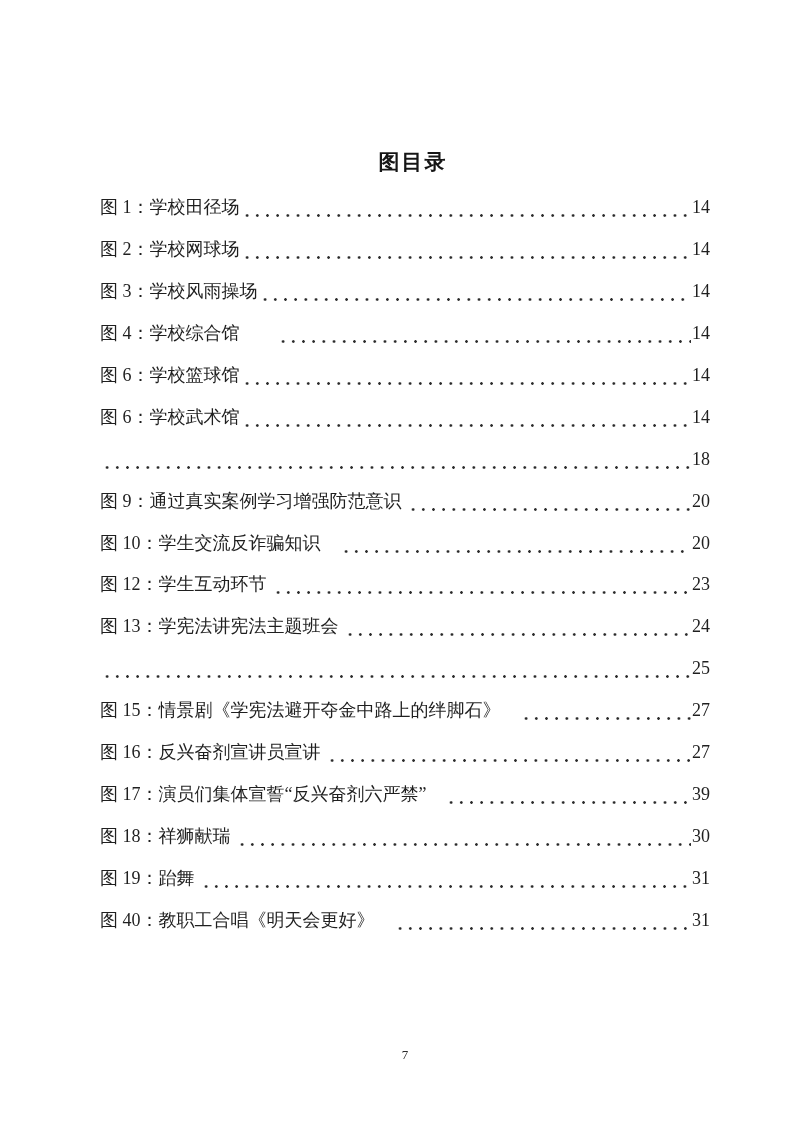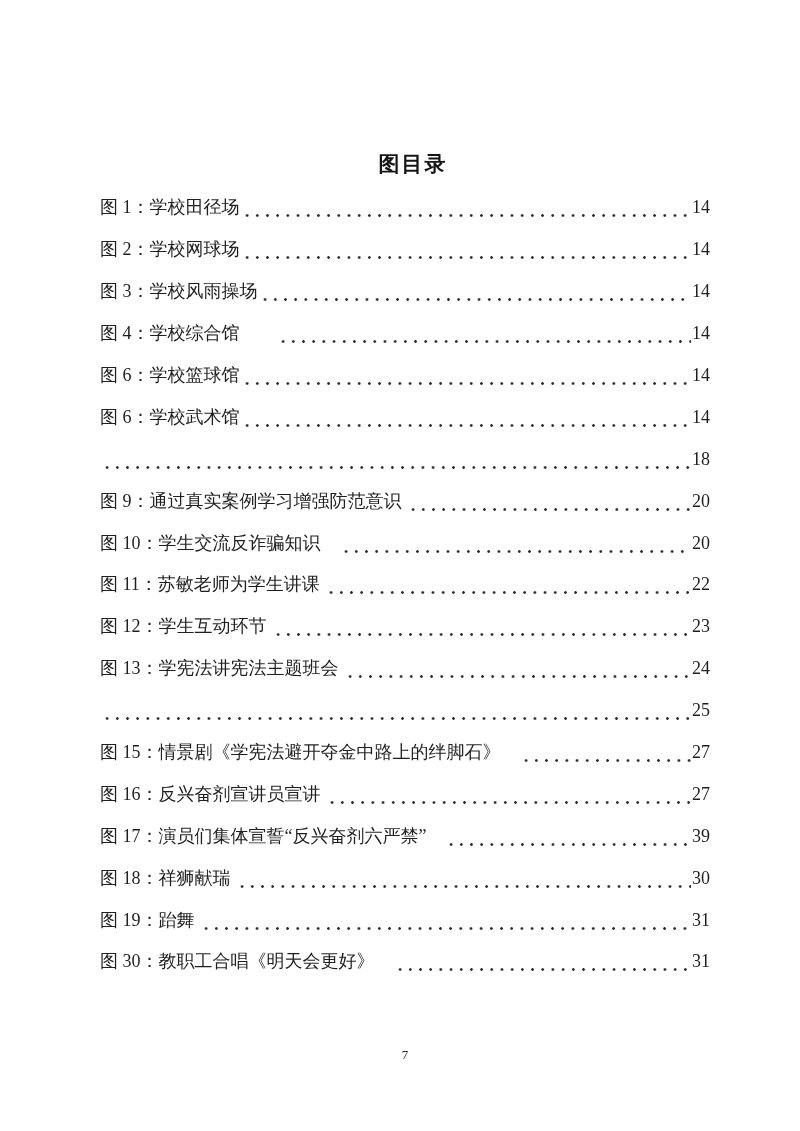--- a/index.html
+++ b/index.html
@@ -20,21 +20,21 @@
     inset: 0;
     background: #ffffff;
   }
   .doc-title {
     position: absolute;
     top: 151px;
     left: 100px;
     width: 626px;
     margin: 0;
     text-align: center;
-    font-family: Liberation Serif, serif;
+    font-family: Liberation Mono, monospace;
     font-weight: bold;
     font-size: 21px;
     line-height: 26px;
     letter-spacing: 2px;
     color: #151515;
   }
   .toc {
     position: absolute;
     top: 187px;
     left: 100px;
@@ -132,25 +132,20 @@
     <span class="dots"></span>
     <span class="pagenum">20</span>
   </div>
 
   <div class="row">
     <span class="label">图 10：学生交流反诈骗知识　</span>
     <span class="dots"></span>
     <span class="pagenum">20</span>
   </div>
 
-  <div class="row">
-    <span class="label">图 11：苏敏老师为学生讲课 </span>
-    <span class="dots"></span>
-    <span class="pagenum">22</span>
-  </div>
 
   <div class="row">
     <span class="label">图 12：学生互动环节 </span>
     <span class="dots"></span>
     <span class="pagenum">23</span>
   </div>
 
   <div class="row">
     <span class="label">图 13：学宪法讲宪法主题班会 </span>
     <span class="dots"></span>
@@ -186,20 +181,20 @@
     <span class="pagenum">30</span>
   </div>
 
   <div class="row">
     <span class="label">图 19：跆舞 </span>
     <span class="dots"></span>
     <span class="pagenum">31</span>
   </div>
 
   <div class="row">
-    <span class="label">图 30：教职工合唱《明天会更好》　</span>
+    <span class="label">图 40：教职工合唱《明天会更好》　</span>
     <span class="dots"></span>
     <span class="pagenum">31</span>
   </div>
 </div>
 
   <div class="folio">7</div>
 </div>
 
 </body></html>

